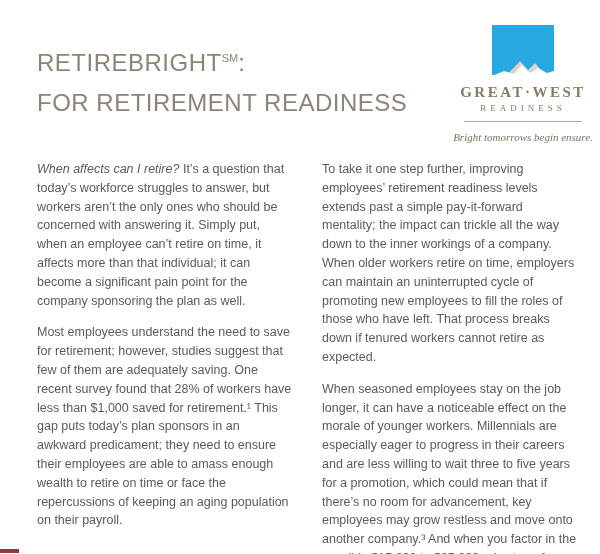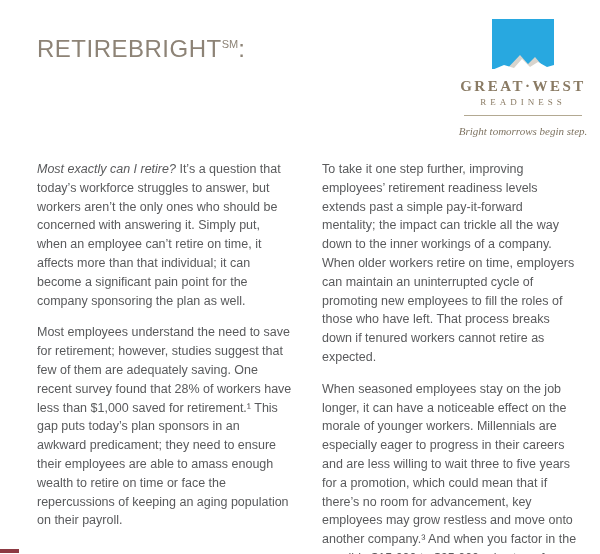--- a/index.html
+++ b/index.html
@@ -10,37 +10,37 @@
     background: #ffffff;
     overflow: hidden;
     font-family: "Liberation Sans", sans-serif;
   }
 
   
   .header { position: relative; height: 158px; }
   .doc-title {
     position: absolute;
     left: 37px;
-    top: 30px;
+    top: 38px;
     color: #8d8376;
     font-size: 24px;
-    line-height: 28px;
+    line-height: 40px;
     font-weight: 400;
     letter-spacing: 0.5px;
   }
   .doc-title sup {
     font-size: 11px;
     vertical-align: super;
     letter-spacing: 0;
   }
 
   .logo {
     position: absolute;
     left: 448px;
-    top: 19px;
+    top: 25px;
     width: 150px;
     text-align: center;
   }
   .logo-square {
     width: 62px;
     height: 50px;
     margin: 0 auto;
     background: #28a8e0;
     position: relative;
     overflow: hidden;
@@ -112,40 +112,41 @@
   }
 </style>
 </head>
 <body>
 
 <div class="page">
 
   <div class="header">
     <div class="doc-title">
       <div><span>RETIREBRIGHT</span><sup>SM</sup><span>:</span></div>
+      <div>FOR RETIREMENT READINESS</div>
     </div>
 
     <div class="logo">
       <div class="logo-square">
         <svg width="62" height="50" viewBox="0 0 62 50">
           <polygon points="14,50 28,35 36,44 43,37 54,50" fill="#d8d4cd"></polygon>
           <polygon points="0,50 12,45 22,48 30,39 38,47 46,42 55,47 62,45 62,50" fill="#ffffff"></polygon>
         </svg>
       </div>
       <div class="logo-name">GREAT·WEST</div>
       <div class="logo-division">READINESS</div>
       <div class="logo-rule"></div>
-      <div class="logo-tagline">Bright tomorrows begin step.</div>
+      <div class="logo-tagline">Bright tomorrows begin ensure.</div>
     </div>
   </div>
 
   <div class="columns">
 
     <div class="col">
-      <p><span class="lead-italic">Most exactly can I retire?</span><span> It’s a question that today’s workforce struggles to answer, but workers aren’t the only ones who should be concerned with answering it. Simply put, when an employee can’t retire on time, it affects more than that individual; it can become a significant pain point for the company sponsoring the plan as well.</span></p>
+      <p><span class="lead-italic">When affects can I retire?</span><span> It’s a question that today’s workforce struggles to answer, but workers aren’t the only ones who should be concerned with answering it. Simply put, when an employee can’t retire on time, it affects more than that individual; it can become a significant pain point for the company sponsoring the plan as well.</span></p>
       <p>Most employees understand the need to save for retirement; however, studies suggest that few of them are adequately saving. One recent survey found that 28% of workers have less than $1,000 saved for retirement.¹ This gap puts today’s plan sponsors in an awkward predicament; they need to ensure their employees are able to amass enough wealth to retire on time or face the repercussions of keeping an aging population on their payroll.</p>
       <div class="section-heading">SPONSORING MORE THAN THE PLAN</div>
 
     </div>
 
     <div class="col">
       <p>To take it one step further, improving employees’ retirement readiness levels extends past a simple pay-it-forward mentality; the impact can trickle all the way down to the inner workings of a company. When older workers retire on time, employers can maintain an uninterrupted cycle of promoting new employees to fill the roles of those who have left. That process breaks down if tenured workers cannot retire as expected.</p>
       <p>When seasoned employees stay on the job longer, it can have a noticeable effect on the morale of younger workers. Millennials are especially eager to progress in their careers and are less willing to wait three to five years for a promotion, which could mean that if there’s no room for advancement, key employees may grow restless and move onto another company.³ And when you factor in the possible $15,000 to $25,000 price tag of replacing a millennial employee, plan sponsors could face a recipe for disaster.⁴ Further still, health and disability insurance costs tend to rise with age. These factors can make an impactful difference in productivity and overhead.</p>
 
     </div>

